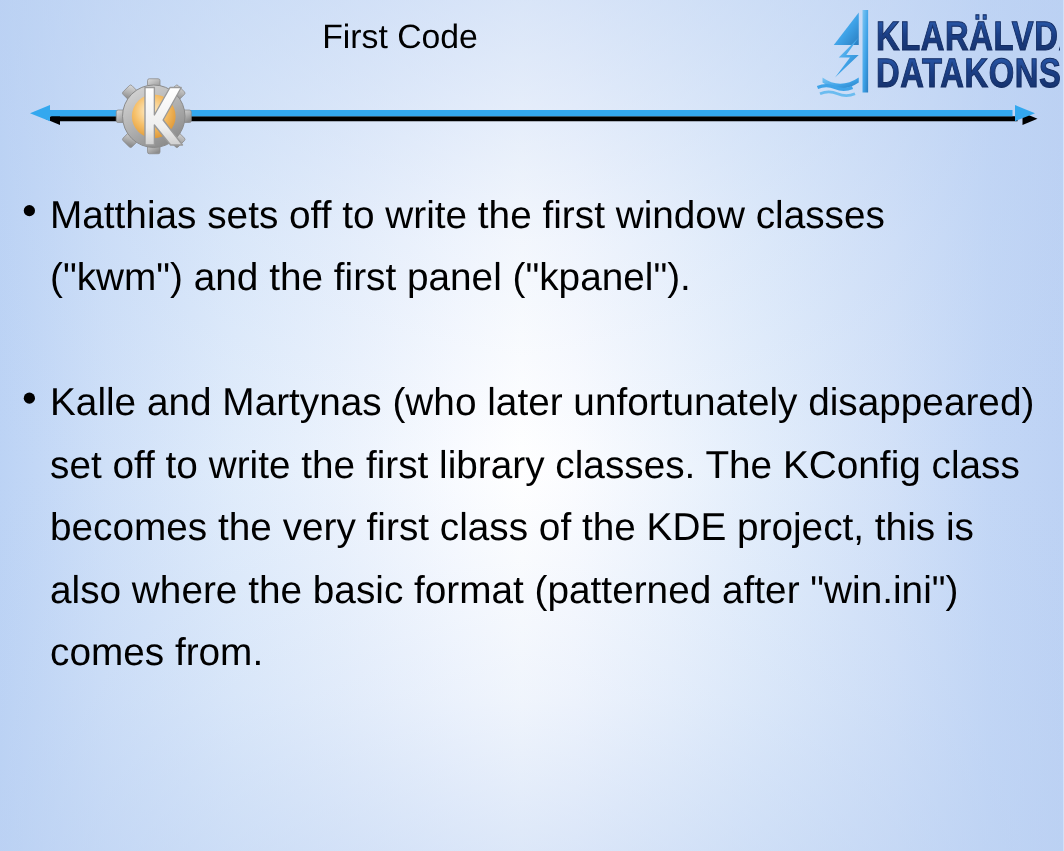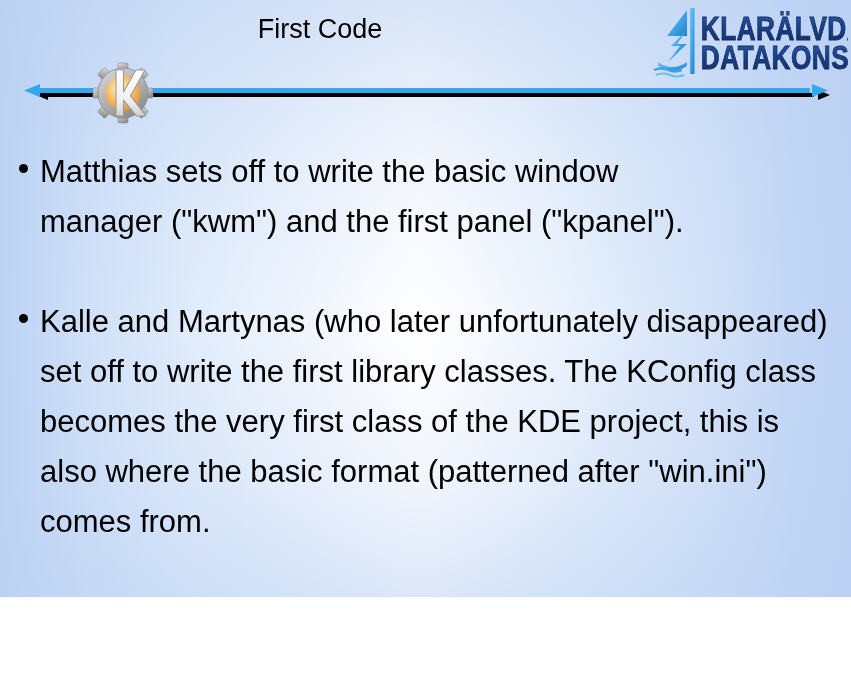--- a/index.html
+++ b/index.html
@@ -10,21 +10,21 @@
   body {
     width: 851px;
     height: 681px;
     overflow: hidden;
     font-family: "Liberation Sans", sans-serif;
   }
 
   #slide {
     position: relative;
     width: 851px;
-    height: 597px;
+    height: 681px;
     overflow: hidden;
     
     background:
       linear-gradient(to bottom,
         rgba(186,208,242,0.55) 0%,
         rgba(186,208,242,0.18) 28%,
         rgba(255,255,255,0.00) 55%,
         rgba(186,208,242,0.22) 82%,
         rgba(186,208,242,0.50) 100%),
       linear-gradient(to right,
@@ -210,21 +210,21 @@
       <g>
         <path d="M24 8 L24 54 L31.5 54 L31.5 38 L44.5 54 L54 54 L38.5 34 L53 8 L44 8 L31.5 30 L31.5 8 Z" fill="url(#kGrad)" stroke="#9a9a9a" stroke-width="1.1" stroke-linejoin="round"></path>
       </g>
     </svg>
   </div>
 
   <div id="content">
 
     <div class="bullet-item" id="bullet-1">
       <span class="dot"></span>
-      <span class="bullet-text">Matthias sets off to write the basic window manager ("kwm") and the first panel ("kpanel").</span>
+      <span class="bullet-text">Matthias sets off to write the first window classes ("kwm") and the first panel ("kpanel").</span>
     </div>
 
     <div class="bullet-item" id="bullet-2">
       <span class="dot"></span>
       <span class="bullet-text">Kalle and Martynas (who later unfortunately disappeared) set off to write the first library classes. The KConfig class becomes the very first class of the KDE project, this is also where the basic format (patterned after "win.ini") comes from.</span>
     </div>
 
   </div>
 
 </div>

